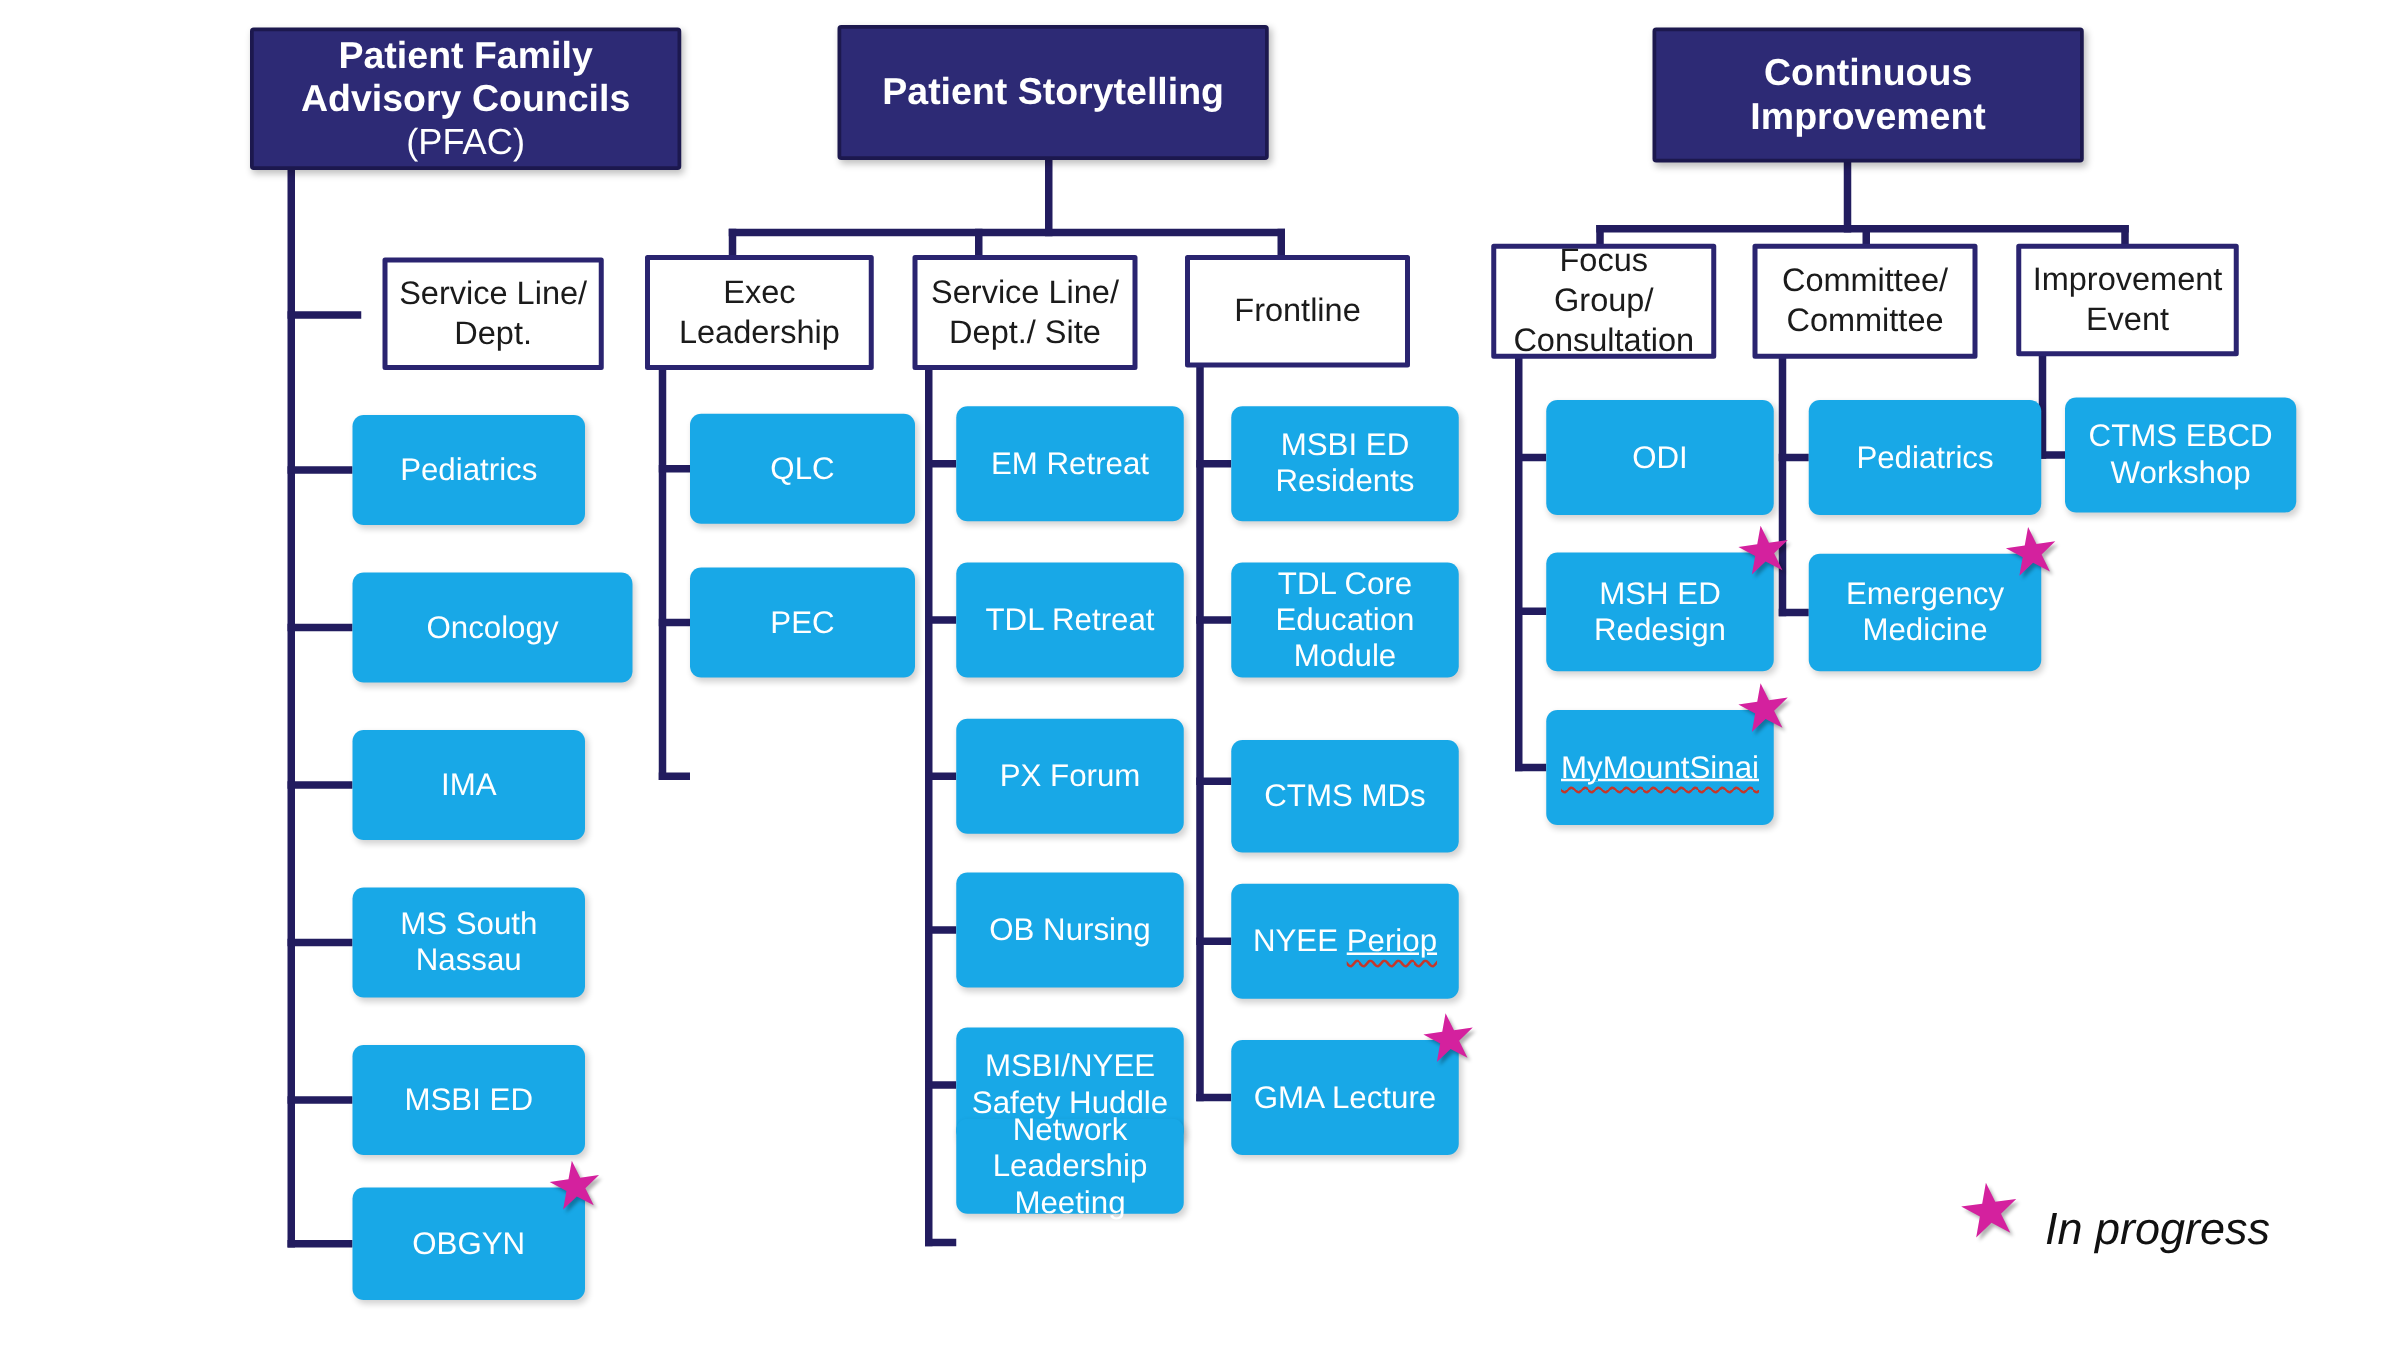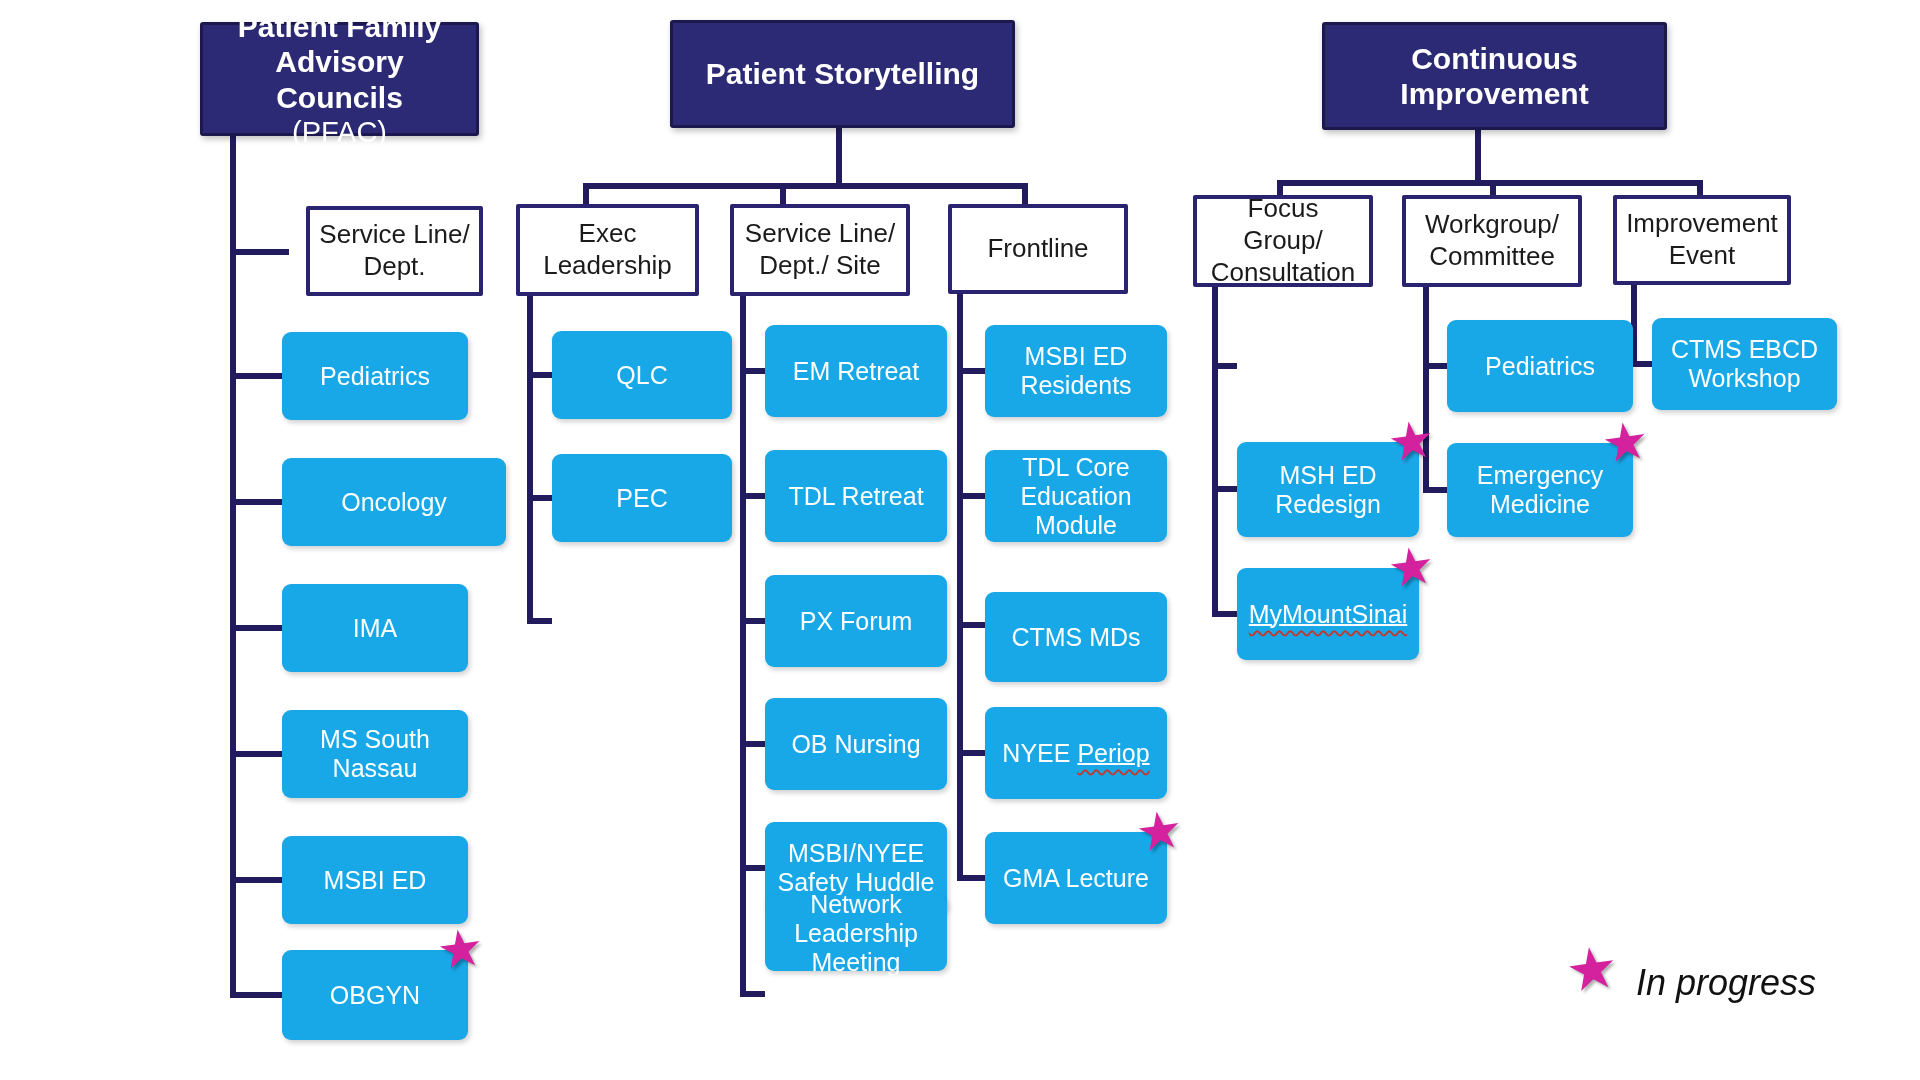--- a/index.html
+++ b/index.html
@@ -88,21 +88,21 @@
   <div class="ln" style="left:1212px;top:486px;width:25px;height:6px"></div>
   <div class="ln" style="left:1212px;top:611px;width:25px;height:6px"></div>
 
   <div class="ln" style="left:1423px;top:285px;width:6px;height:208px"></div>
   <div class="ln" style="left:1423px;top:363px;width:24px;height:6px"></div>
   <div class="ln" style="left:1423px;top:487px;width:24px;height:6px"></div>
 
   <div class="ln" style="left:1631px;top:283px;width:6px;height:84px"></div>
   <div class="ln" style="left:1631px;top:361px;width:26px;height:6px"></div>
 
-  <div class="hdr" style="left:200px;top:22px;width:279px;height:114px">
+  <div class="hdr" style="left:200px;top:22px;width:345px;height:114px">
     <span>Patient Family Advisory Councils</span>
     <span class="sub">(PFAC)</span>
   </div>
   <div class="hdr" style="left:670px;top:20px;width:345px;height:108px">
     <span>Patient Storytelling</span>
   </div>
   <div class="hdr" style="left:1322px;top:22px;width:345px;height:108px">
     <span>Continuous Improvement</span>
   </div>
 
@@ -115,21 +115,21 @@
   <div class="cat" style="left:730px;top:204px;width:180px;height:92px">
     <span>Service Line/ Dept./ Site</span>
   </div>
   <div class="cat" style="left:948px;top:204px;width:180px;height:90px">
     <span>Frontline</span>
   </div>
   <div class="cat" style="left:1193px;top:195px;width:180px;height:92px">
     <span>Focus Group/ Consultation</span>
   </div>
   <div class="cat" style="left:1402px;top:195px;width:180px;height:92px">
-    <span>Workgroup/ Committee</span>
+    <span>Committee/ Committee</span>
   </div>
   <div class="cat" style="left:1613px;top:195px;width:178px;height:90px">
     <span>Improvement Event</span>
   </div>
 
   <div class="node" style="left:282px;top:332px;width:186px;height:88px">
     <span>Pediatrics</span>
   </div>
   <div class="node" style="left:282px;top:458px;width:224px;height:88px">
     <span>Oncology</span>
@@ -184,20 +184,23 @@
     <span>CTMS MDs</span>
   </div>
   <div class="node" style="left:985px;top:707px;width:182px;height:92px">
     <span><span>NYEE </span><span class="uline"><span class="squig">Periop</span></span></span>
   </div>
   <div class="node" style="left:985px;top:832px;width:182px;height:92px">
     <span>GMA Lecture</span>
     <span class="star">★</span>
   </div>
 
+  <div class="node" style="left:1237px;top:320px;width:182px;height:92px">
+    <span>ODI</span>
+  </div>
   <div class="node" style="left:1237px;top:442px;width:182px;height:95px">
     <span>MSH ED Redesign</span>
     <span class="star">★</span>
   </div>
   <div class="node" style="left:1237px;top:568px;width:182px;height:92px">
     <span><span class="uline"><span class="squig">MyMountSinai</span></span></span>
     <span class="star">★</span>
   </div>
 
   <div class="node" style="left:1447px;top:320px;width:186px;height:92px">

